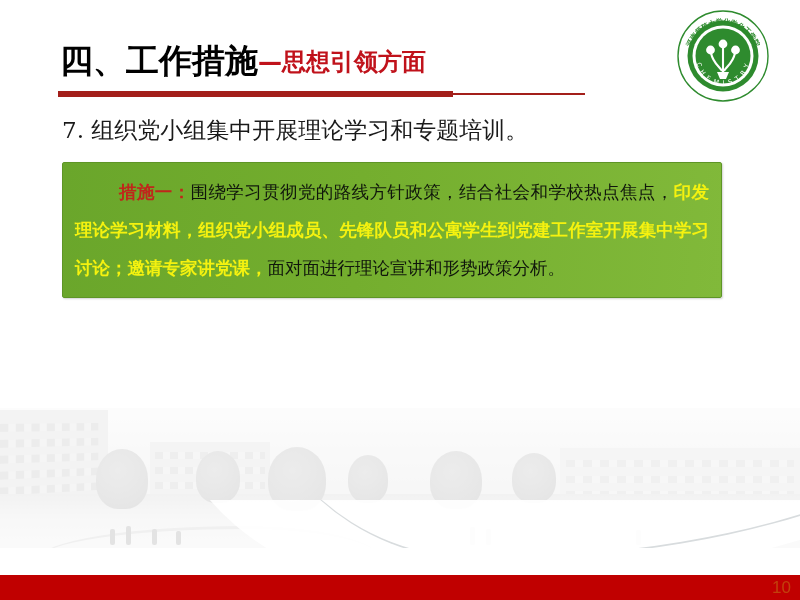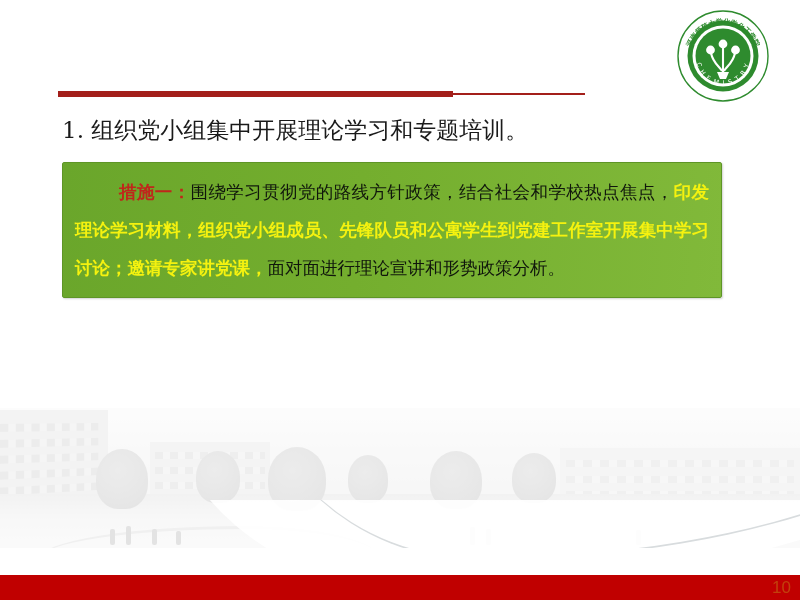--- a/index.html
+++ b/index.html
@@ -348,24 +348,29 @@
       </g>
       <text font-family="DejaVu Sans, sans-serif" font-size="7.1" fill="#2e8b2e" font-weight="bold">
         <textPath href="#arcTop" startOffset="50%" text-anchor="middle">河南师范大学化学化工学院</textPath>
       </text>
       <text font-family="DejaVu Sans, sans-serif" font-size="6.4" fill="#ffffff" letter-spacing="1.2">
         <textPath href="#arcBottom" startOffset="50%" text-anchor="middle">C H E M   I S   T R Y</textPath>
       </text>
     </svg>
   </div>
 
+  <div class="title-block">
+    <div class="title-line">
+      <span class="title-main">四、工作措施</span><span class="title-sub">—思想引领方面</span>
+    </div>
+  </div>
   <div class="title-rule-thick"></div>
   <div class="title-rule-thin"></div>
 
-  <div class="subheading">1. 组织党小组集中开展理论学习和专题培训。</div>
+  <div class="subheading">7. 组织党小组集中开展理论学习和专题培训。</div>
 
   <div class="box box-green">
     <div class="box-text">
       <span class="tag-red">措施一：</span><span>围绕学习贯彻党的路线方针政策，结合社会和学校热点焦点，</span><span class="hl-yellow">印发理论学习材料，组织党小组成员、先锋队员和公寓学生到党建工作室开展集中学习讨论；邀请专家讲党课，</span><span>面对面进行理论宣讲和形势政策分析。</span>
     </div>
   </div>
 
 
 </div>
 

